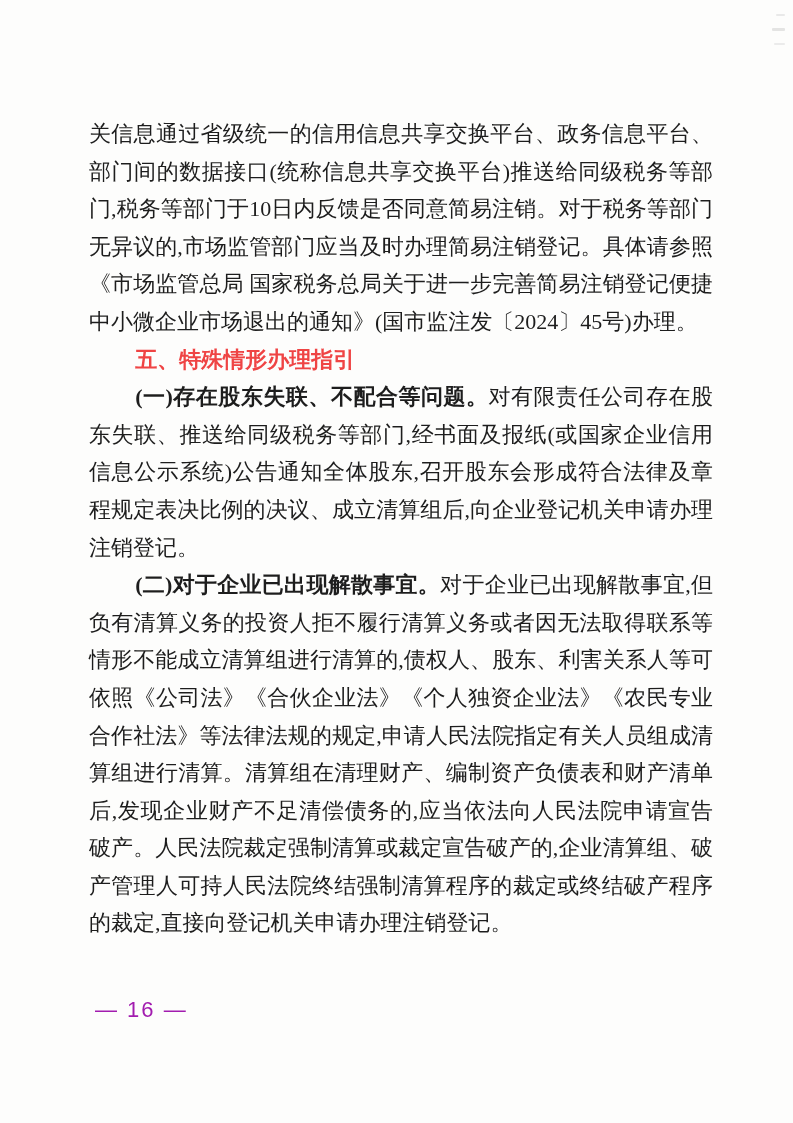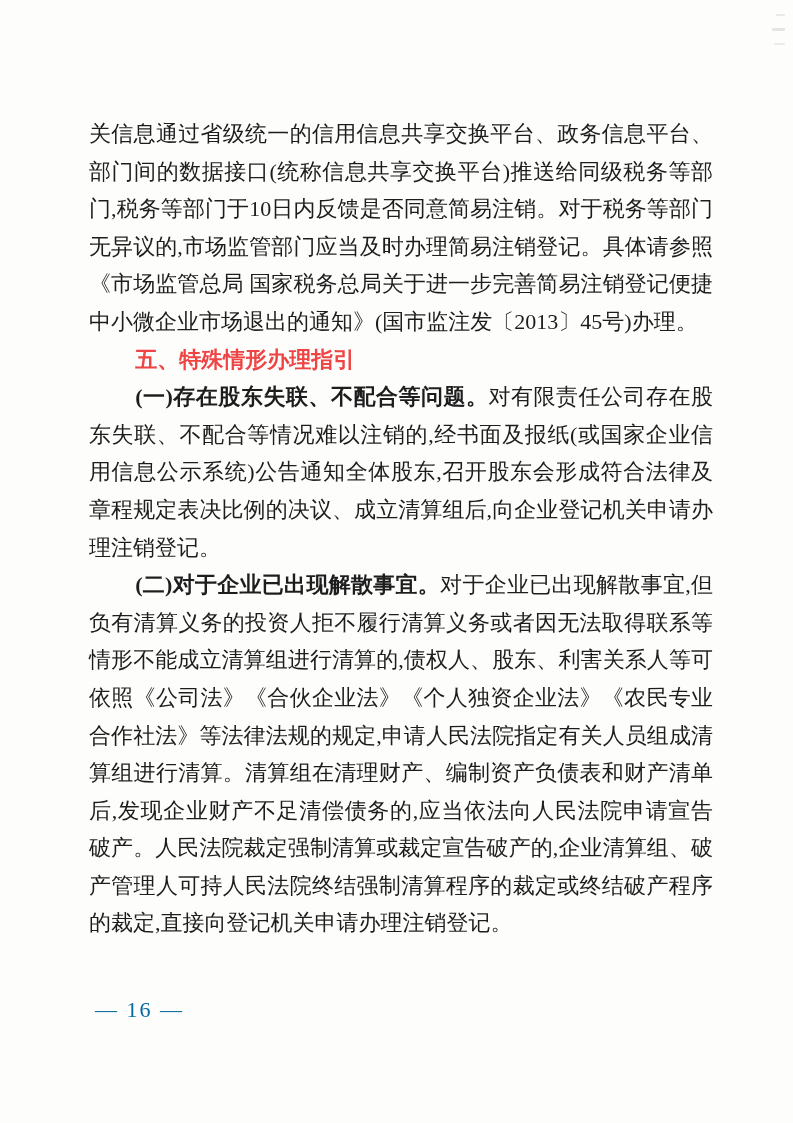--- a/index.html
+++ b/index.html
@@ -46,23 +46,23 @@
     color: #ef4444;
     text-align: left;
   }
   .lead {
     font-weight: bold;
   }
   .page-number {
     position: absolute;
     left: 95px;
     top: 997px;
-    font-family: Liberation Serif, serif;
+    font-family: Liberation Sans, sans-serif;
     font-size: 22px;
-    color: #0369a1;
+    color: #a21caf;
     letter-spacing: 2px;
     white-space: nowrap;
   }
   
   .scan-artifacts i {
     position: absolute;
     display: block;
     background: #d9d9d9;
     border-radius: 1px;
   }
@@ -76,25 +76,25 @@
 <div class="page">
 
   <div class="scan-artifacts">
     <i></i>
     <i></i>
     <i></i>
   </div>
 
   <div class="content">
 
-    <p>关信息通过省级统一的信用信息共享交换平台、政务信息平台、部门间的数据接口(统称信息共享交换平台)推送给同级税务等部门,税务等部门于10日内反馈是否同意简易注销。对于税务等部门无异议的,市场监管部门应当及时办理简易注销登记。具体请参照《市场监管总局 国家税务总局关于进一步完善简易注销登记便捷中小微企业市场退出的通知》(国市监注发〔2013〕45号)办理。</p>
+    <p>关信息通过省级统一的信用信息共享交换平台、政务信息平台、部门间的数据接口(统称信息共享交换平台)推送给同级税务等部门,税务等部门于10日内反馈是否同意简易注销。对于税务等部门无异议的,市场监管部门应当及时办理简易注销登记。具体请参照《市场监管总局 国家税务总局关于进一步完善简易注销登记便捷中小微企业市场退出的通知》(国市监注发〔2024〕45号)办理。</p>
 
     <h2 class="heading">五、特殊情形办理指引</h2>
 
-    <p class="indent"><span class="lead">(一)存在股东失联、不配合等问题。</span><span>对有限责任公司存在股东失联、不配合等情况难以注销的,经书面及报纸(或国家企业信用信息公示系统)公告通知全体股东,召开股东会形成符合法律及章程规定表决比例的决议、成立清算组后,向企业登记机关申请办理注销登记。</span></p>
+    <p class="indent"><span class="lead">(一)存在股东失联、不配合等问题。</span><span>对有限责任公司存在股东失联、推送给同级税务等部门,经书面及报纸(或国家企业信用信息公示系统)公告通知全体股东,召开股东会形成符合法律及章程规定表决比例的决议、成立清算组后,向企业登记机关申请办理注销登记。</span></p>
 
     <p class="indent"><span class="lead">(二)对于企业已出现解散事宜。</span><span>对于企业已出现解散事宜,但负有清算义务的投资人拒不履行清算义务或者因无法取得联系等情形不能成立清算组进行清算的,债权人、股东、利害关系人等可依照《公司法》《合伙企业法》《个人独资企业法》《农民专业合作社法》等法律法规的规定,申请人民法院指定有关人员组成清算组进行清算。清算组在清理财产、编制资产负债表和财产清单后,发现企业财产不足清偿债务的,应当依法向人民法院申请宣告破产。人民法院裁定强制清算或裁定宣告破产的,企业清算组、破产管理人可持人民法院终结强制清算程序的裁定或终结破产程序的裁定,直接向登记机关申请办理注销登记。</span></p>
 
   </div>
 
   <div class="page-number">— 16 —</div>
 
 </div>
 
 </body></html>

